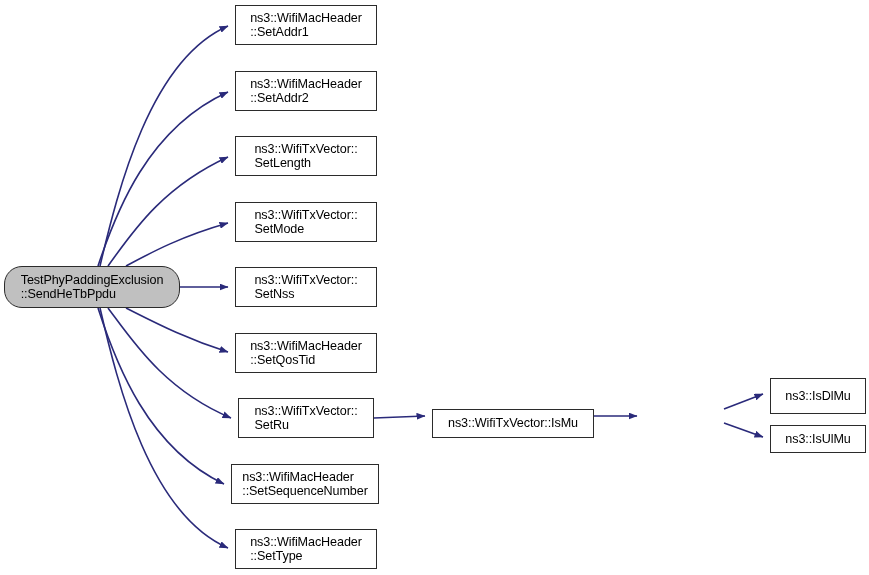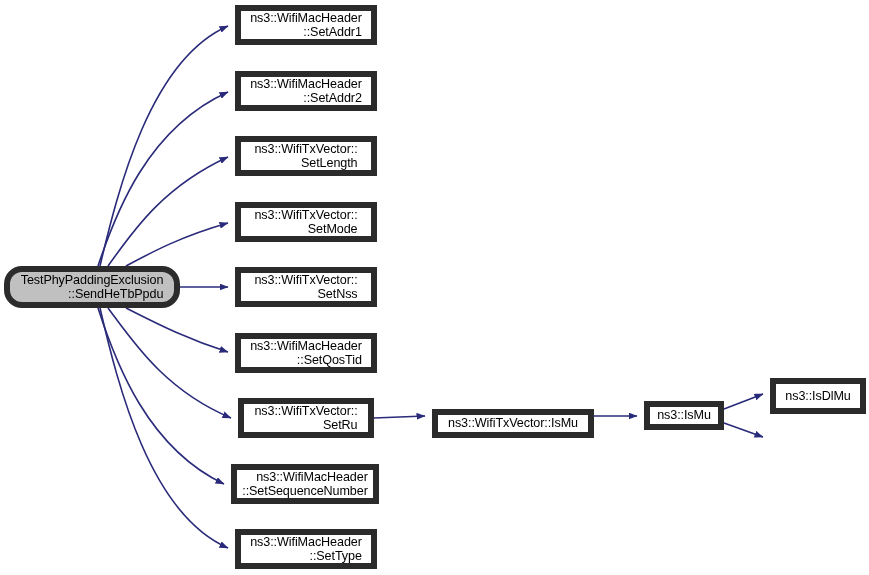--- a/index.html
+++ b/index.html
@@ -19,27 +19,27 @@
     position: absolute;
     left: 0;
     top: 0;
     width: 869px;
     height: 575px;
     pointer-events: none;
   }
   .node {
     position: absolute;
     box-sizing: border-box;
-    border: 6px solid #737373;
+    border: 1px solid #737373;
     background: #ffffff;
     color: #000000;
     display: flex;
     align-items: center;
     justify-content: center;
-    text-align: right;
+    text-align: left;
     line-height: 1.12;
     font-size: 12.6px;
     letter-spacing: -0.1px;
     white-space: pre-line;
     z-index: 2;
   }
   .node.root {
     background: #c0c0c0;
     border-color: #2b2b2b;
     border-radius: 18px;
@@ -125,22 +125,22 @@
 
   <div class="node" style="left: 235px; top: 529px; width: 142px; height: 40px; background: rgb(255, 255, 255); border-color: rgb(43, 43, 43); color: rgb(0, 0, 0);">
     <span class="node-label">ns3::WifiMacHeader
 ::SetType</span>
   </div>
 
   <div class="node" style="left: 432px; top: 401px; width: 162px; height: 29px; background: rgb(255, 255, 255); border-color: rgb(43, 43, 43); color: rgb(0, 0, 0); margin-top: 8px;">
     <span class="node-label">ns3::WifiTxVector::IsMu</span>
   </div>
 
-  <div class="node" style="left: 644px; top: 401px; width: 80px; height: 29px; background: rgb(255, 255, 255); border-color: rgb(43, 43, 43); color: rgb(0, 0, 0);">
-    <span class="node-label">ns3::IsMu</span>
-  </div>
 
   <div class="node" style="left: 770px; top: 378px; width: 96px; height: 36px; background: rgb(255, 255, 255); border-color: rgb(43, 43, 43); color: rgb(0, 0, 0);">
     <span class="node-label">ns3::IsDlMu</span>
   </div>
 
+  <div class="node" style="left: 770px; top: 425px; width: 96px; height: 28px; background: rgb(255, 255, 255); border-color: rgb(43, 43, 43); color: rgb(0, 0, 0);">
+    <span class="node-label">ns3::IsUlMu</span>
+  </div>
 
 </div>
 
 </body></html>

